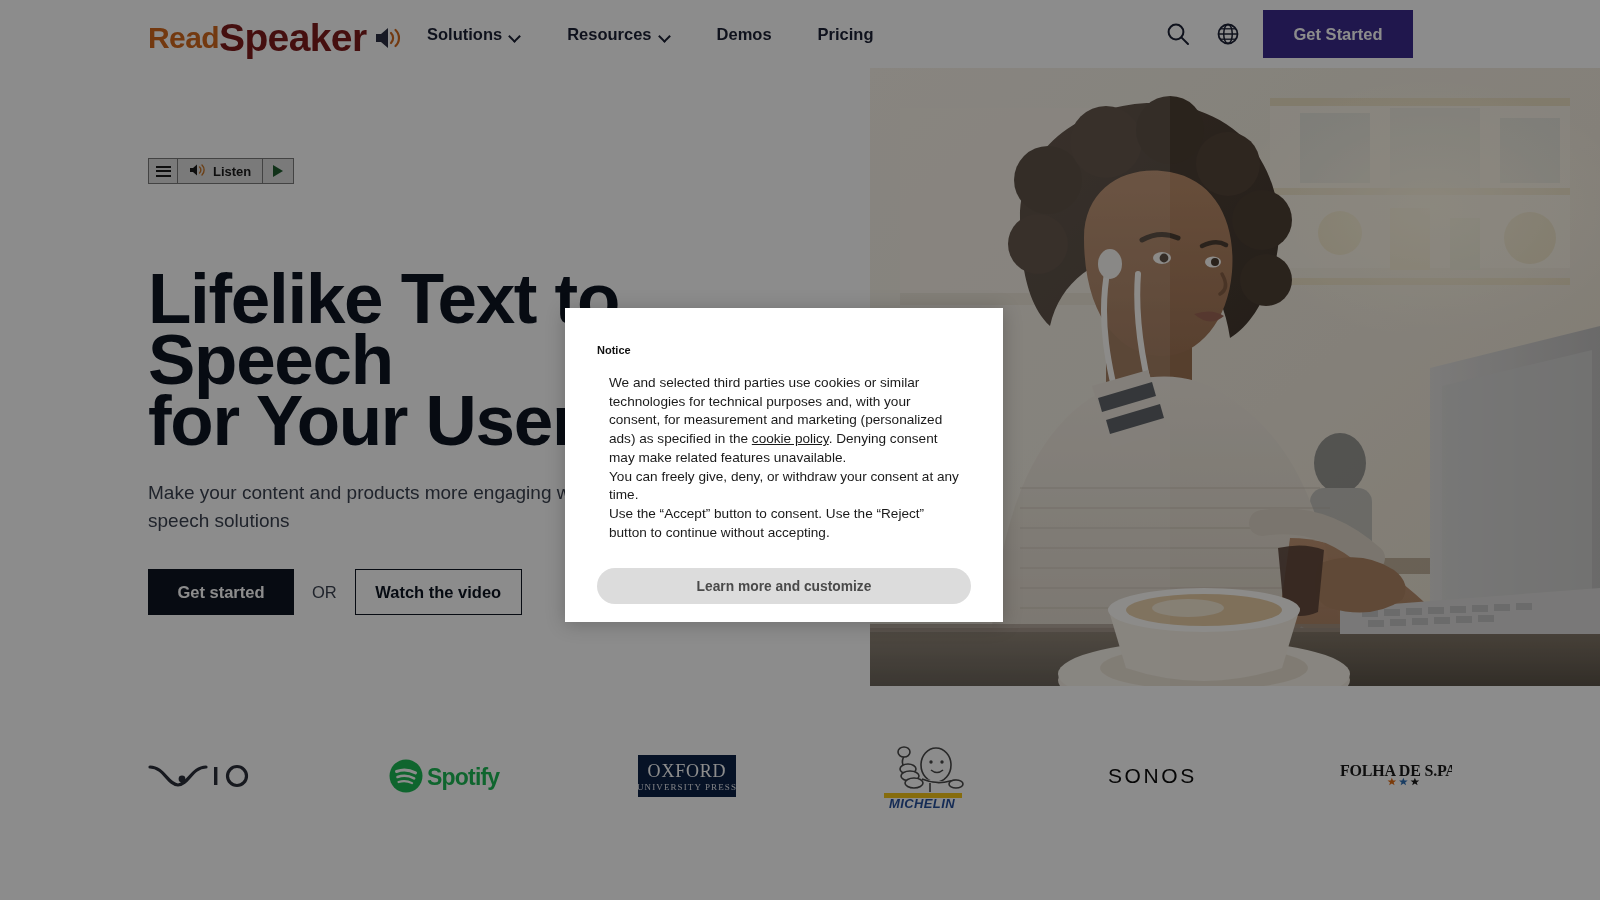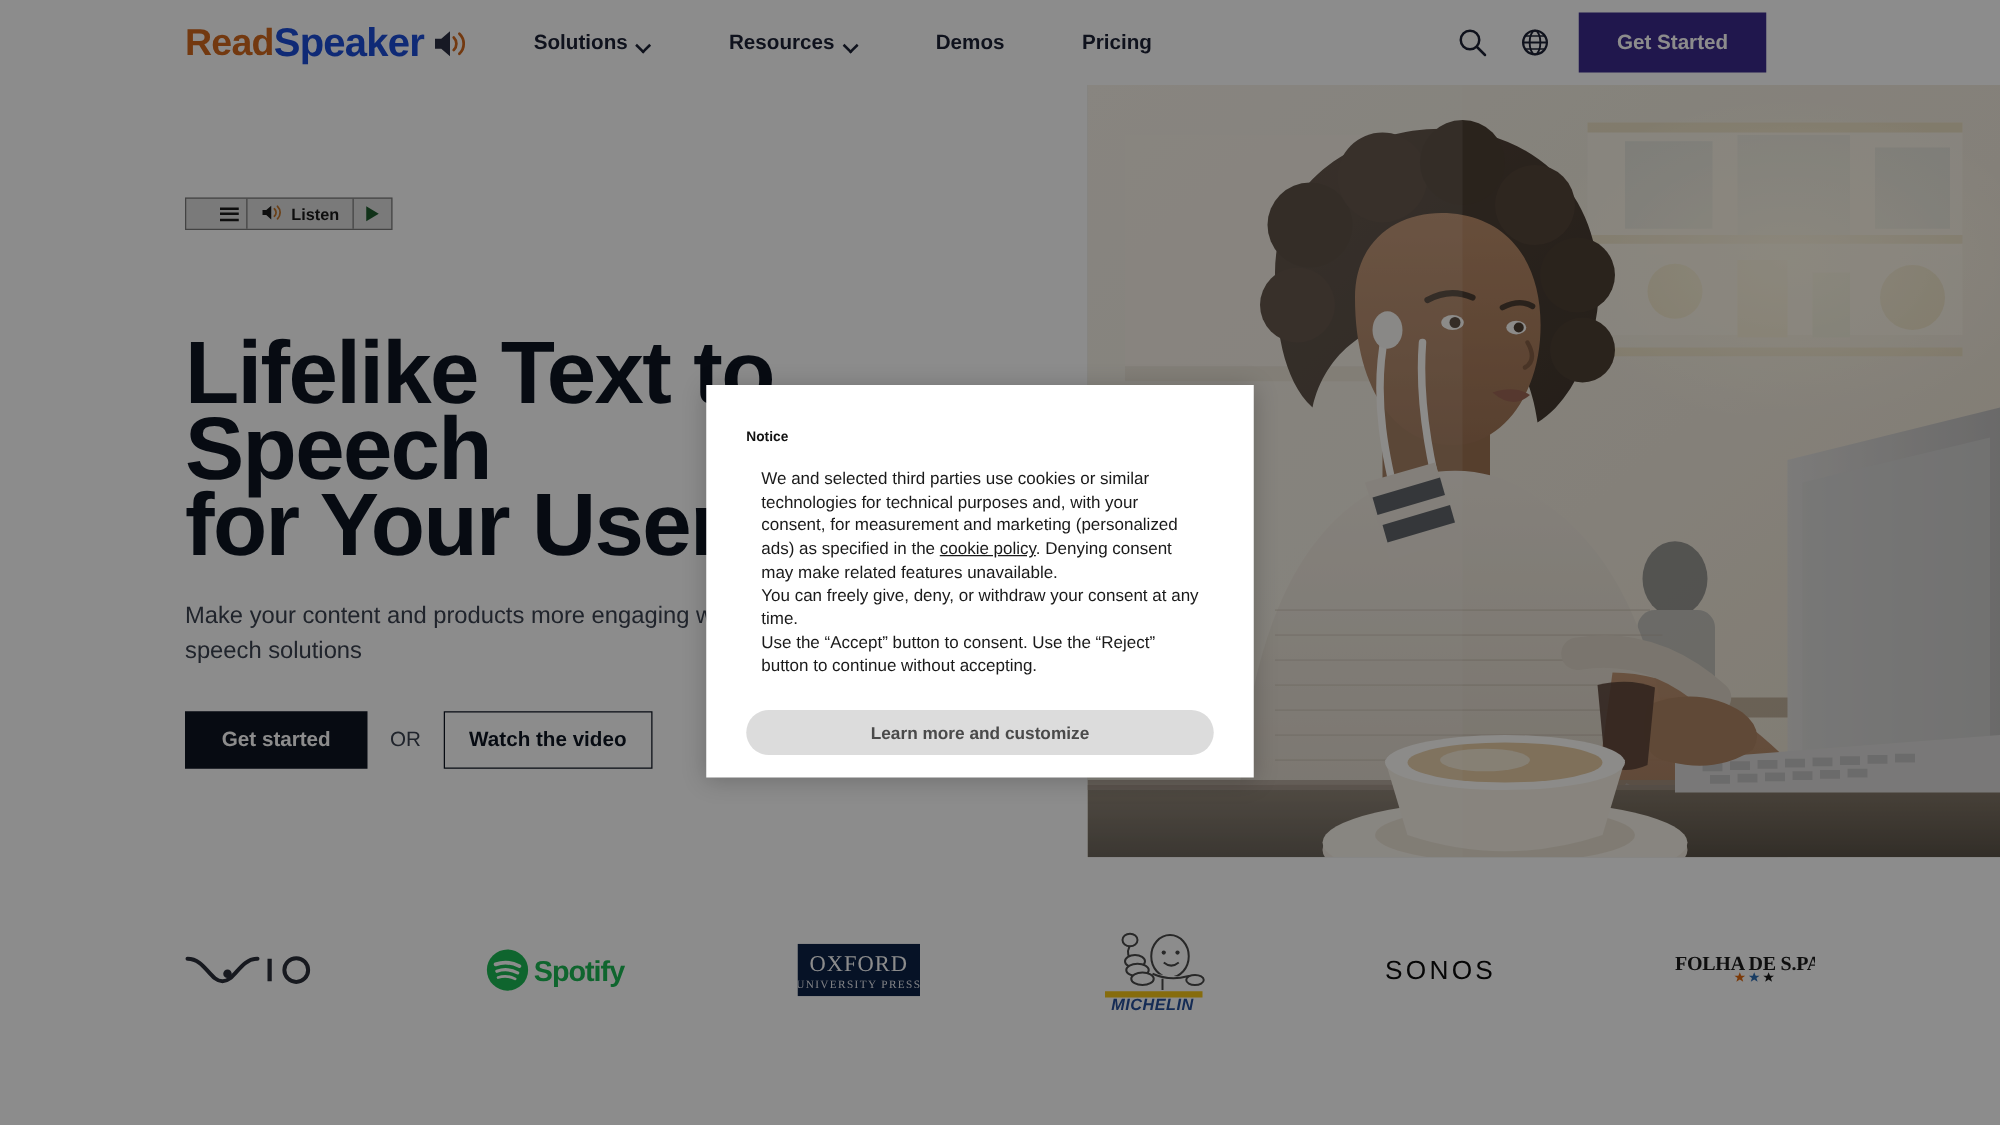--- a/index.html
+++ b/index.html
@@ -21,24 +21,24 @@
   #header {
     position: absolute; top: 0; left: 0;
     width: 1600px; height: 68px;
     background: #ffffff;
     display: flex; align-items: center;
     z-index: 5;
     padding-left: 40px;
   }
   #logo { position: absolute; left: 148px; top: 16px; display: flex; align-items: center; }
   .logo-read { font-size: 30px; font-weight: 700; color: #d2691e; letter-spacing: -0.6px; }
-  .logo-speaker { font-size: 32px; font-weight: 700; color: #1d4ed8; letter-spacing: -0.6px; }
+  .logo-speaker { font-size: 39px; font-weight: 700; color: #7f1d1d; letter-spacing: -0.6px; }
   .logo-spk-icon { margin-left: 7px; display:flex; align-items:center; }
 
-  #mainnav { position: absolute; left: 404px; top: 0; height: 68px; display: flex; align-items: center; gap: 16px; }
+  #mainnav { position: absolute; left: 404px; top: 0; height: 68px; display: flex; align-items: center; gap: 0px; }
   .navitem {
     display: flex; align-items: center; gap: 8px;
     padding: 0 23px; height: 68px;
     font-size: 16.5px; font-weight: 700; color: #1d2235;
     cursor: pointer; white-space: nowrap;
   }
   .chev { display: inline-block; width: 11px; height: 7px; position: relative; top: 1px; }
   .chev::before {
     content: ""; position: absolute; left: 0; top: 0;
     width: 7px; height: 7px;
@@ -72,21 +72,20 @@
     background: #e8e4dc;
   }
   #hero-photo svg { display: block; width: 730px; height: 618px; }
 
   
   #listen-widget {
     position: absolute; left: 148px; top: 90px;
     height: 26px; display: flex;
     border: 1px solid #7a7a7a; background: #dfdfdf;
     font-size: 12.5px;
-    padding-left: 20px;
   }
   #listen-menu { width: 29px; display: flex; align-items: center; justify-content: center; border-right: 1px solid #7a7a7a; cursor: pointer; }
   #listen-menu .bars { width: 15px; }
   #listen-menu .bars i { display: block; height: 2px; background: #1a1a1a; margin: 2.5px 0; }
   #listen-main { display: flex; align-items: center; gap: 6px; padding: 0 11px; border-right: 1px solid #7a7a7a; cursor: pointer; }
   #listen-label { font-weight: 700; color: #1a1a1a; font-size: 13px; }
   #listen-play { width: 30px; display: flex; align-items: center; justify-content: center; cursor: pointer; }
   .tri { width: 0; height: 0; border-left: 10px solid #1f5c2e; border-top: 6px solid transparent; border-bottom: 6px solid transparent; }
 
   #hero-copy { position: absolute; left: 148px; top: 200px; width: 700px; }

